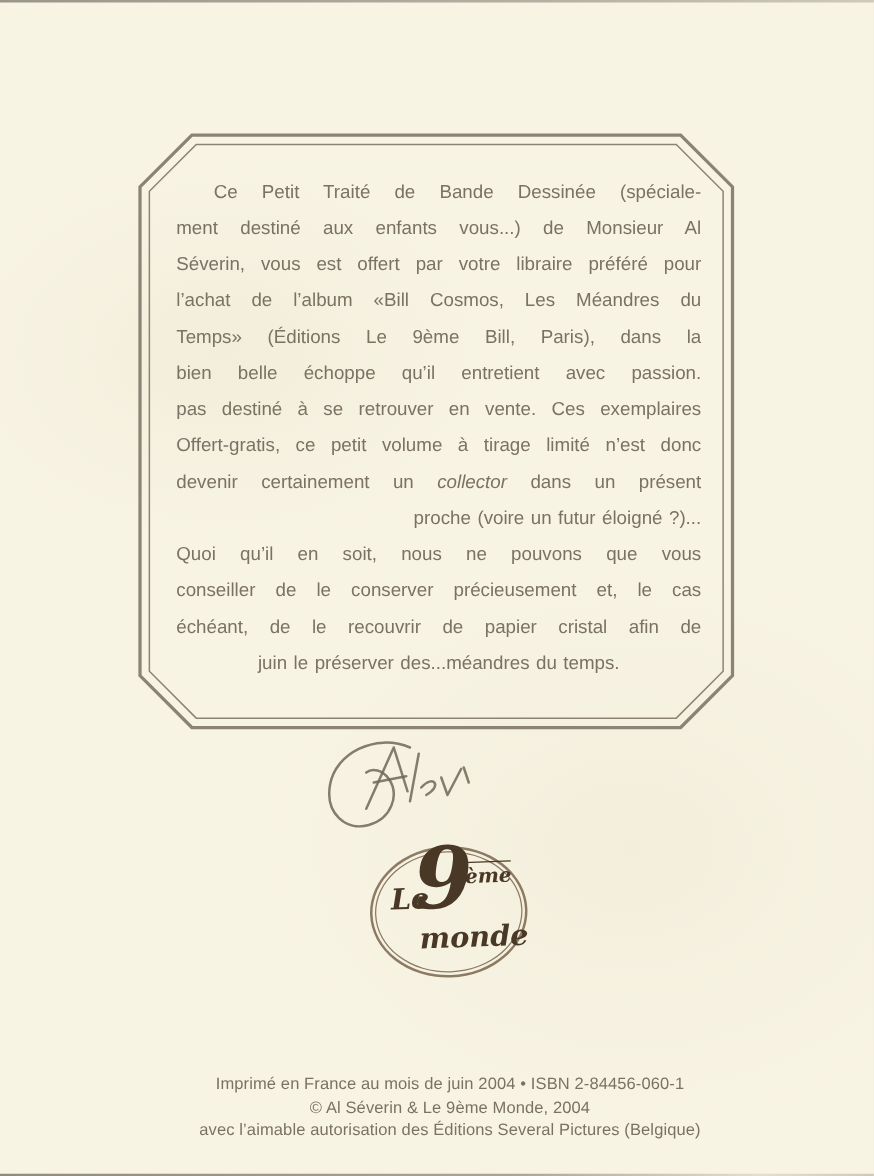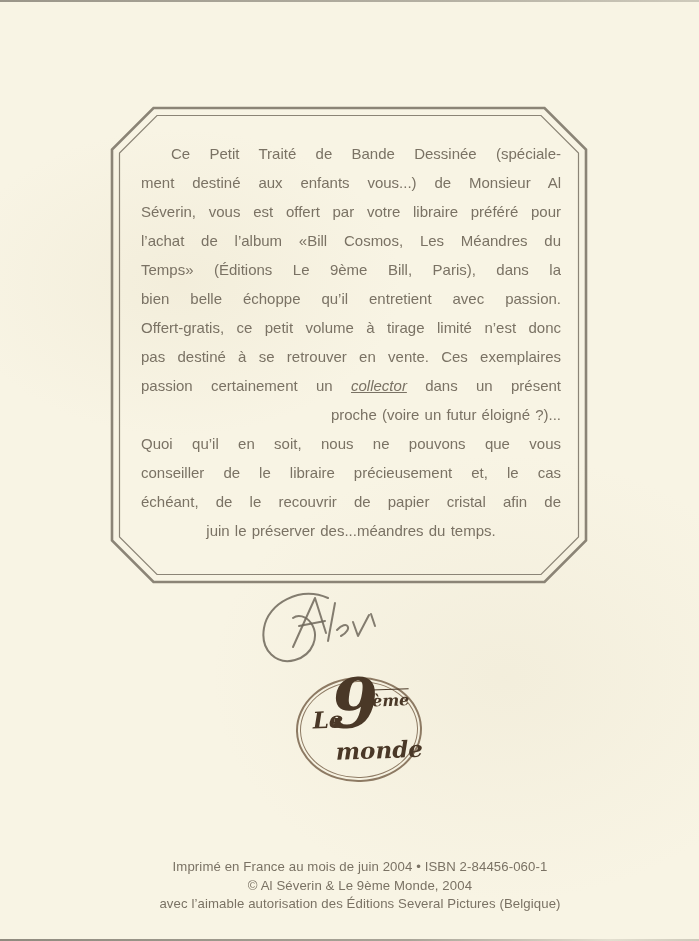--- a/index.html
+++ b/index.html
@@ -30,21 +30,21 @@
 
   .notice {
     position:absolute; left:141px; top:139px; width:420px;
     color:#7a7264; font-size:15px; word-spacing:1px;
   }
   .ln { height:29px; line-height:29px; overflow:hidden; text-align:justify; }
   .ln::after { content:""; display:inline-block; width:100%; height:0; }
   .ln.indent { text-indent:30px; }
   .ln.left   { text-align:right; }
   .ln.center { text-align:center; }
-  .it { font-style:italic;text-decoration:underline; }
+  .it { font-style:italic; }
 
   .signature-svg { position:absolute; left:258px; top:589px; }
   .sig-stroke { fill:none; stroke:#6e675b; stroke-width:2; stroke-linecap:round; stroke-linejoin:round; opacity:.85; }
 
   .logo {
     position:absolute; left:296px; top:677px; width:126px; height:105px;
     transform:rotate(-2deg); color:#4a3827;
     font-family:"DejaVu Serif", serif; font-style:italic;
   }
   .logo .ring-outer { position:absolute; left:0; top:0; right:0; bottom:0; border:2px solid #8d7a63; border-radius:50%; }
@@ -72,30 +72,30 @@
     <path d="M 47,9.5 H 431 L 468.5,47 V 431 L 431,468.5 H 47 L 9.5,431 V 47 Z" fill="none" stroke="#8b8476" stroke-width="1.2"></path>
   </svg>
 
   <div class="notice">
     <div class="ln indent">Ce Petit Traité de Bande Dessinée (spéciale-</div>
     <div class="ln">ment destiné aux enfants vous...) de Monsieur Al</div>
     <div class="ln">Séverin, vous est offert par votre libraire préféré pour</div>
     <div class="ln">l’achat de l’album «Bill Cosmos, Les Méandres du</div>
     <div class="ln">Temps» (Éditions Le 9ème Bill, Paris), dans la</div>
     <div class="ln">bien belle échoppe qu’il entretient avec passion.</div>
+    <div class="ln">pas destiné à se retrouver en vente. Ces exemplaires</div>
     <div class="ln">Offert-gratis, ce petit volume à tirage limité n’est donc</div>
-    <div class="ln">pas destiné à se retrouver en vente. Ces exemplaires</div>
     <div class="ln">
-      <span>passion certainement un</span>
+      <span>devenir certainement un</span>
       <span class="it">collector</span>
       <span>dans un présent</span>
     </div>
     <div class="ln left">proche (voire un futur éloigné ?)...</div>
     <div class="ln">Quoi qu’il en soit, nous ne pouvons que vous</div>
-    <div class="ln">conseiller de le libraire précieusement et, le cas</div>
+    <div class="ln">conseiller de le conserver précieusement et, le cas</div>
     <div class="ln">échéant, de le recouvrir de papier cristal afin de</div>
     <div class="ln center">juin le préserver des...méandres du temps.</div>
   </div>
 
   <svg class="signature-svg" width="122" height="80" viewBox="0 0 122 80">
     <path class="sig-stroke" d="M 70,9 C 42,-3 10,14 6,39 C 2,62 19,76 37,71 C 55,66 62,47 53,34 C 48,27 40,25 35,29"></path>
     <path class="sig-stroke" d="M 35,58 L 57,9 L 68,44"></path>
     <path class="sig-stroke" d="M 41,37 L 67,32"></path>
     <path class="sig-stroke" d="M 77,14 L 70,52"></path>
     <path class="sig-stroke" d="M 79,41 C 89,30 96,40 83,47"></path>

